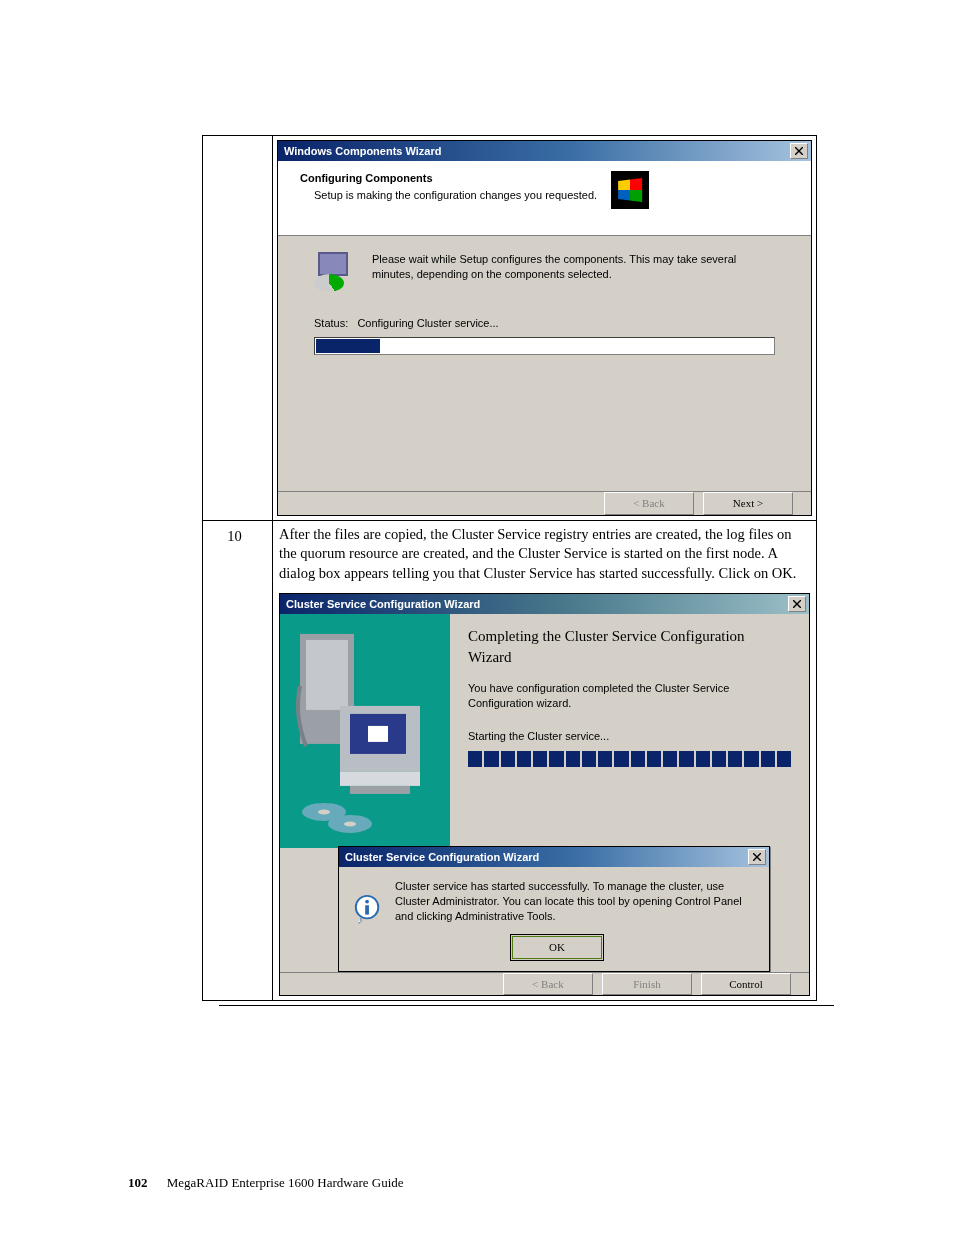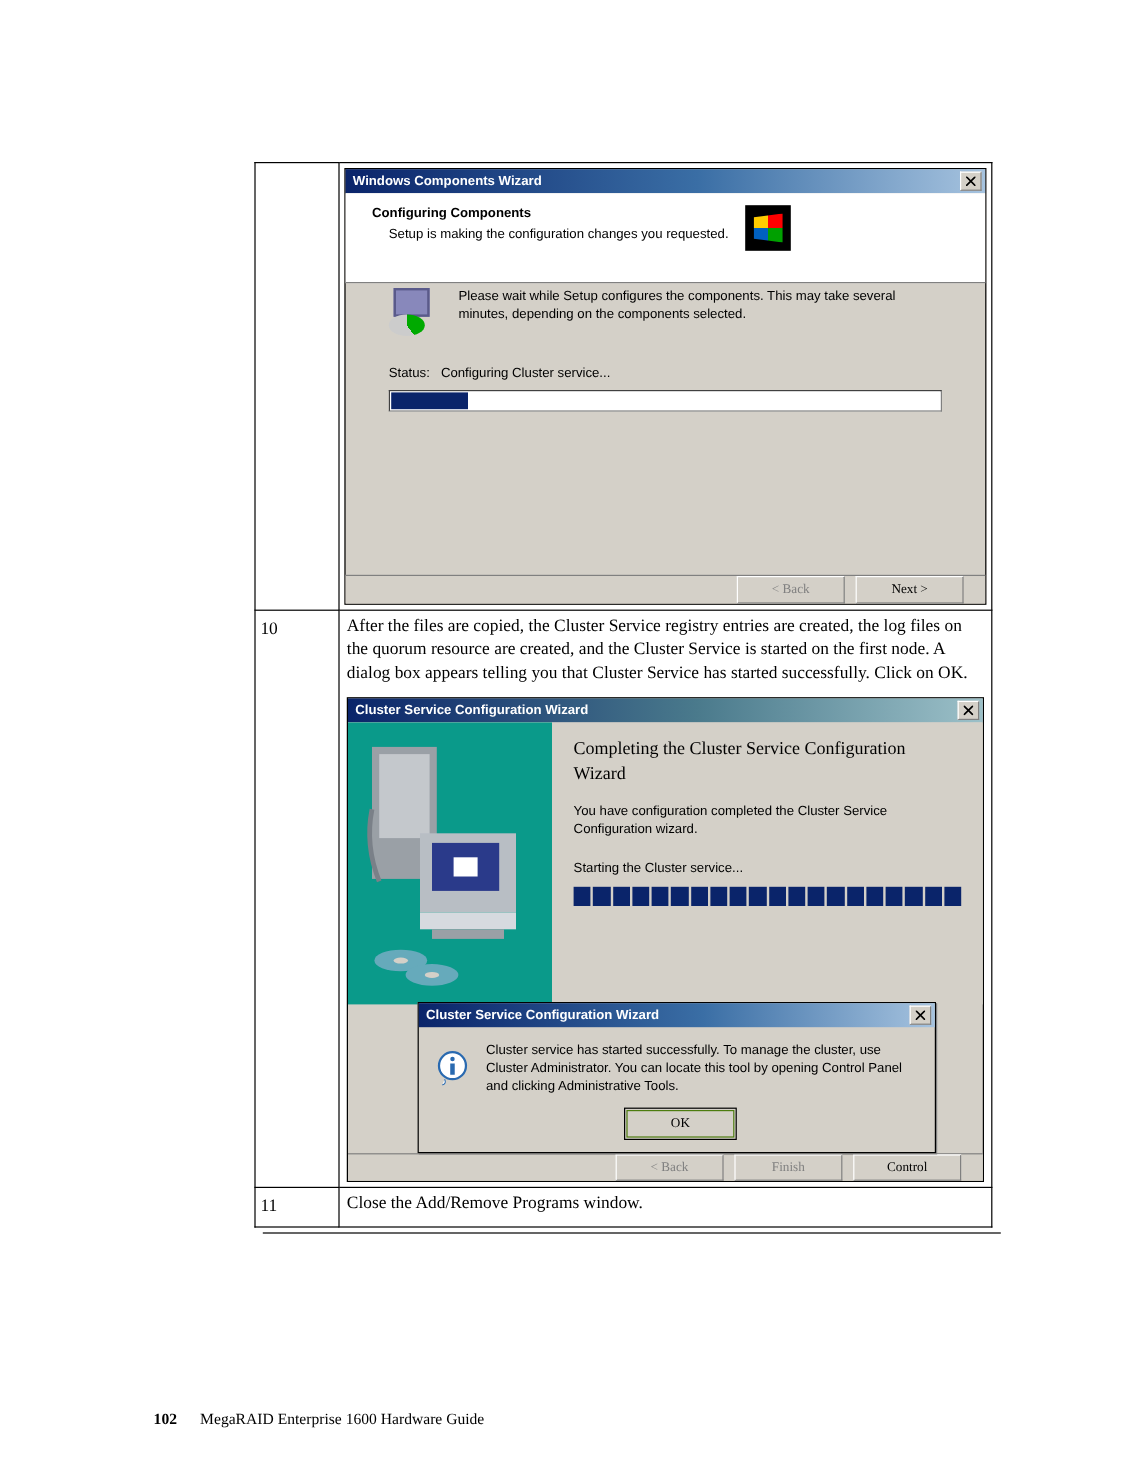--- a/index.html
+++ b/index.html
@@ -1,35 +1,35 @@
 <!DOCTYPE html>
 <html><head>
 <meta charset="utf-8">
 <style>
 html,body{margin:0;padding:0;background:#fff;font-family:"Times New Roman",serif;color:#000}
 .page{width:954px;height:1235px;position:relative;box-sizing:border-box;padding:135px 120px 40px 120px}
-.tbl{border-collapse:collapse;width:615px;margin-left:auto;margin-right:7px}
+.tbl{border-collapse:collapse;width:615px;margin-left:auto;margin-right:17px}
 .tbl td{border:1px solid #000;vertical-align:top;font-size:14.5px;line-height:1.35}
-.tbl td.step{width:55px;text-align:left;padding:6px 10px 6px 4px}
+.tbl td.step{width:55px;text-align:center;padding:6px 10px 6px 4px}
 .tbl td.body{padding:0}
 .tbl td.bodytxt{padding:4px 6px}
 
 .win{font-family:Tahoma,Arial,sans-serif;font-size:11px;color:#000;background:#d4d0c8}
 .titlebar{display:flex;align-items:center;justify-content:space-between;padding:2px 3px 2px 6px;color:#fff;font-weight:bold;font-size:11px}
 .tb-blue{background:linear-gradient(to right,#0a246a 0%,#3a6ea5 55%,#a6c3df 100%)}
 .tb-teal{background:linear-gradient(to right,#0a246a 0%,#4a7a8c 55%,#9cc0c8 100%)}
 .closebox{width:16px;height:14px;background:#d4d0c8;border:1px solid #808080;border-top-color:#fff;border-left-color:#fff;display:flex;align-items:center;justify-content:center;color:#000;font-family:Tahoma;font-size:10px;line-height:10px}
 .closebox svg{width:8px;height:8px}
 .wiz-head{background:#fff;padding:10px 14px 26px 22px;border-bottom:1px solid #808080;display:flex;justify-content:flex-start;align-items:flex-start}
 .wiz-head .tleft b{font-size:11px}
 .wiz-head .tleft .sub{padding-left:14px;margin-top:2px}
 .winicon{width:38px;height:38px;background:#000;position:relative;flex:0 0 38px;margin-left:14px}
 .winicon:before{content:"";position:absolute;inset:4px;background:
  conic-gradient(from 0deg,#ff0000 0 25%,#00a000 0 50%,#0060c0 0 75%,#ffcc00 0 100%);clip-path:polygon(10% 20%,90% 10%,90% 90%,10% 80%)}
-.wiz-body{padding:4px 36px 16px 36px}
+.wiz-body{padding:16px 36px 16px 36px}
 .cmpicon{width:44px;height:40px;position:relative;display:inline-block;vertical-align:top}
 .cmpicon .mon{position:absolute;left:4px;top:0;width:26px;height:20px;background:#88b;border:2px solid #5a5a8a}
 .cmpicon .disc{position:absolute;left:0;bottom:0;width:30px;height:18px;border-radius:50%;background:conic-gradient(#0a0 0 40%,#ccc 0 100%)}
 .bodyrow{display:flex;gap:14px}
 .bodyrow .txt{flex:1}
 .status-lab{margin-top:24px}
 .pbar{height:16px;border:1px solid #808080;border-top-color:#404040;border-left-color:#404040;background:#fff;margin-top:6px;position:relative}
 .pbar .fill{position:absolute;left:1px;top:1px;bottom:1px;width:14%;background:#0a246a}
 .btnrow{border-top:1px solid #808080;background:#d4d0c8;padding:0 18px;text-align:right}
 .wbtn{display:inline-block;min-width:72px;padding:3px 8px;border:1px solid #808080;border-top-color:#fff;border-left-color:#fff;background:#d4d0c8;font-family:Tahoma;font-size:11px;text-align:center;margin-left:6px}
@@ -37,21 +37,21 @@
 
 .wiz2{display:flex;background:#d4d0c8}
 .wiz2 .art{width:170px;background:#0a9a8a;position:relative;flex:0 0 170px}
 .wiz2 .art svg{width:100%;height:100%}
 .wiz2 .ctnt{flex:1;padding:12px 18px 10px 18px}
 .wiz2 h2{font-family:Tahoma;font-size:15px;font-weight:normal;margin:0 0 14px 0}
 .seg{height:16px;display:flex;gap:2px;margin-top:8px}
 .seg span{flex:1;background:#0a246a}
 
 .popup{position:relative;margin:-2px 0 0 58px;width:430px;border:1px solid #000;background:#d4d0c8;box-shadow:1px 1px 0 #808080}
-.popup .pbody{padding:12px 14px;display:flex;gap:12px;align-items:center}
+.popup .pbody{padding:12px 14px;display:flex;gap:12px;align-items:flex-end}
 .infoicon{width:30px;height:30px;flex:0 0 30px}
 .popup .pbtn{text-align:center;padding:0 0 12px}
 .hr{border:none;border-top:1px solid #000;margin:4px 0 0 0;width:615px;margin-left:auto;margin-right:0}
 .footer{position:absolute;bottom:44px;left:128px;font-size:13px}
 .footer b{font-size:13px;margin-right:16px}
 </style>
 </head>
 <body>
 <div class="page">
 
@@ -187,24 +187,20 @@
 
     <div class="btnrow">
       <span class="wbtn dis"><span>&lt; Back</span></span>
       <span class="wbtn dis"><span>Finish</span></span>
       <span class="wbtn"><span>Control</span></span>
     </div>
   </div>
 </td>
 </tr>
 
-<tr>
-<td class="step">11</td>
-<td class="bodytxt">Close the Add/Remove Programs window.</td>
-</tr>
 </tbody>
     </table>
 <hr class="hr">
 
 <div class="footer">
   <b>102</b>
   <span>MegaRAID Enterprise 1600 Hardware Guide</span>
 </div>
 
 </div>

